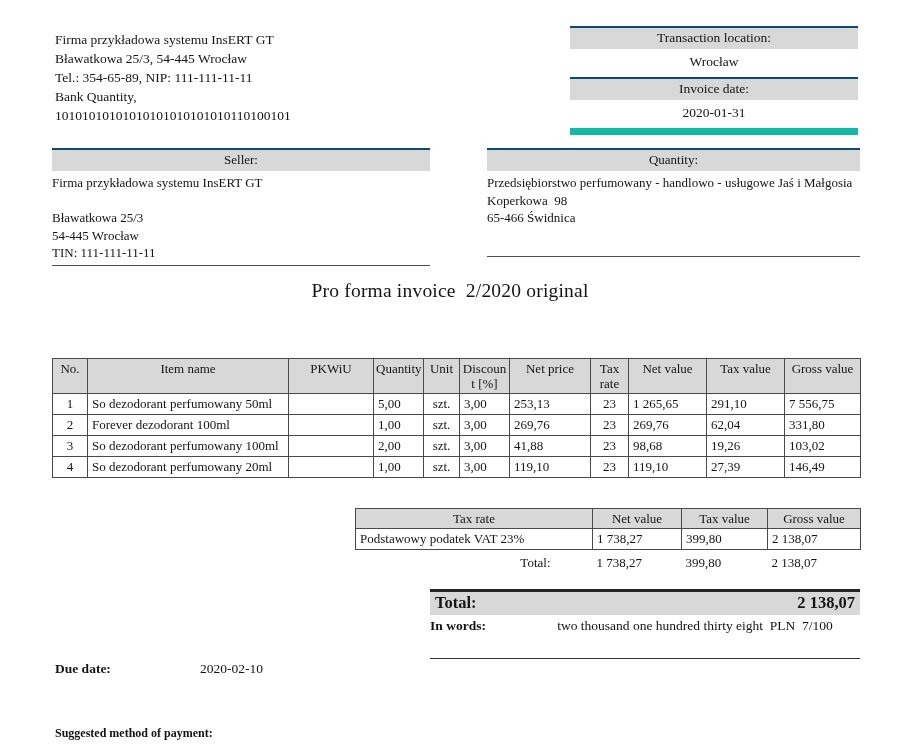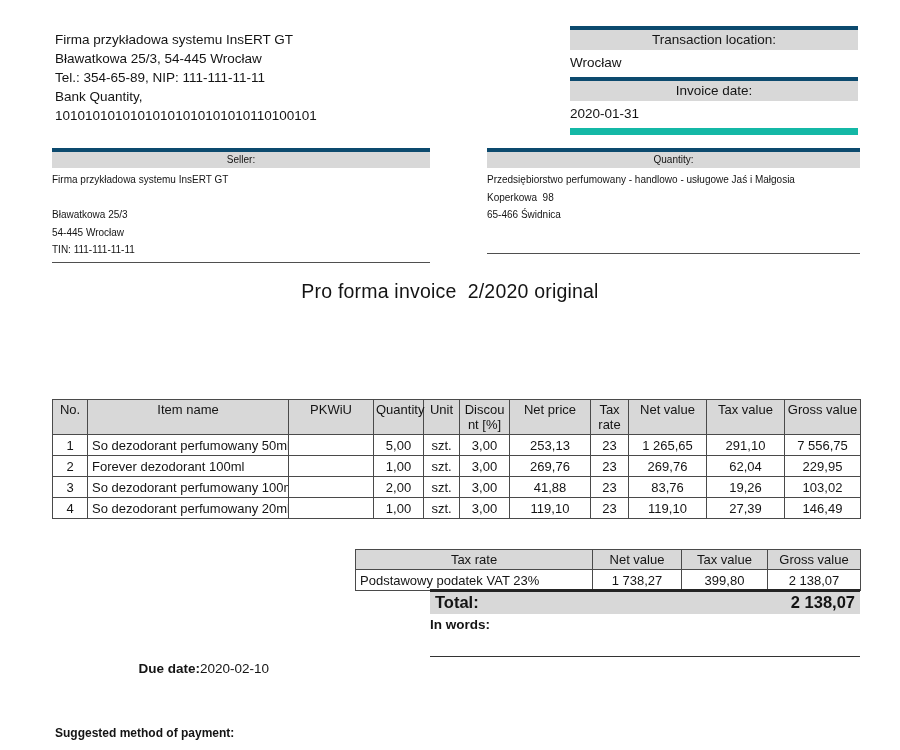--- a/index.html
+++ b/index.html
@@ -2,82 +2,82 @@
 <html><head>
 <meta charset="utf-8">
 <style>
   * { box-sizing: border-box; }
   html,body { margin:0; padding:0; }
   body {
     width:900px; height:750px; background:#ffffff;
     font-family:"Liberation Sans", sans-serif; color:#141414;
     -webkit-font-smoothing:antialiased;
   }
-  .page { position:relative; width:900px; height:750px; overflow:hidden; }
+  .page { position:relative; width:900px; height:750px; overflow:hidden;font-family:Liberation Serif, serif; }
 
   
   .company-block { position:absolute; left:55px; top:30px; font-size:13.5px; line-height:19px; }
   .company-line { white-space:pre-wrap; }
 
   
   .meta-block { position:absolute; left:570px; top:26px; width:288px; font-size:13.5px; }
   .gray-header {
-    border-top:4px solid #0c4a6e; background:#d8d8d8;
+    border-top:2px solid #0c4a6e; background:#d8d8d8;
     text-align:center; padding:2px 0 3px;
   }
-  .meta-value { text-align:left; padding:5px 0 7px; }
+  .meta-value { text-align:center; padding:5px 0 7px; }
   .meta-bottom { border-bottom:7px solid #14b8a6; }
 
   
-  .party { position:absolute; top:148px; font-size:10px; }
+  .party { position:absolute; top:148px; font-size:13px; }
   .party-seller { left:52px; width:378px; }
   .party-customer { left:487px; width:373px; }
   .party-lines { padding:3px 0 3px; border-bottom:1px solid #4f4f4f; min-height:86px; }
   .party-line { min-height:17.5px; line-height:17.5px; white-space:pre-wrap; }
 
   
   .doc-title {
     position:absolute; top:280px; left:0; width:900px;
     text-align:center; font-size:19.5px; white-space:pre; letter-spacing:0.2px;
   }
 
   
-  table { border-collapse:collapse; table-layout:fixed;margin-top:41px; }
+  table { border-collapse:collapse; table-layout:fixed; }
   .grid th {
     background:#d8d8d8; border:1px solid #4a4a4a; font-weight:normal;
     vertical-align:top; padding:2px 2px; text-align:center; font-size:13px; line-height:15px;
   }
   .grid td {
     border:1px solid #4a4a4a; padding:1px 4px; height:21px;
     white-space:nowrap; overflow:hidden; font-size:13px;
   }
   .items-table { position:absolute; left:52px; top:358px; width:808px; }
   .items-table th { height:33px; }
   .break { word-break:break-all; }
-  .al { text-align:left; } .ac { text-align:center; } .ar { text-align:center; }
+  .al { text-align:left; } .ac { text-align:center; } .ar { text-align:left; }
 
   .tax-table { position:absolute; left:355px; top:508px; width:505px; }
   .tax-table tfoot td { border:none; padding-top:5px; height:20px; }
   .tax-total-label { text-align:right; padding-right:42px !important; }
 
   
   .summary { position:absolute; left:430px; top:589px; width:430px; }
   .summary-total {
     border-top:3px solid #242424; background:#d8d8d8;
     display:flex; justify-content:space-between; align-items:center;
     font-weight:bold; font-size:16.5px; padding:1px 5px 2px;
   }
   .summary-words { display:flex; font-size:13.5px; padding:3px 0 0; }
   .summary-words-label { font-weight:bold; width:100px; }
   .summary-words-text { flex:1; text-align:center; white-space:pre; }
   .summary-line { margin-top:24px; border-top:1px solid #333333; width:100%; height:0; }
 
   
   .due-row { position:absolute; left:55px; top:661px; font-size:13.5px; display:flex; }
-  .due-label { font-weight:bold; width:145px;text-align:right; }
+  .due-label { font-weight:bold; width:145px; }
   .payment-label { position:absolute; left:55px; top:726px; font-weight:bold; font-size:12px; }
 </style>
 </head>
 <body>
 
 <div class="page">
 
   <div class="company-block">
     <div class="company-line">Firma przykładowa systemu InsERT GT</div>
     <div class="company-line">Bławatkowa 25/3, 54-445 Wrocław</div>
@@ -162,32 +162,32 @@
         <td class="ac">2</td>
         <td class="al">Forever dezodorant 100ml</td>
         <td class="ac"></td>
         <td class="ar">1,00</td>
         <td class="ac">szt.</td>
         <td class="ar">3,00</td>
         <td class="ar">269,76</td>
         <td class="ac">23</td>
         <td class="ar">269,76</td>
         <td class="ar">62,04</td>
-        <td class="ar">229,95</td>
+        <td class="ar">331,80</td>
       </tr>
       <tr>
         <td class="ac">3</td>
         <td class="al">So dezodorant perfumowany 100ml</td>
         <td class="ac"></td>
         <td class="ar">2,00</td>
         <td class="ac">szt.</td>
         <td class="ar">3,00</td>
         <td class="ar">41,88</td>
         <td class="ac">23</td>
-        <td class="ar">83,76</td>
+        <td class="ar">98,68</td>
         <td class="ar">19,26</td>
         <td class="ar">103,02</td>
       </tr>
       <tr>
         <td class="ac">4</td>
         <td class="al">So dezodorant perfumowany 20ml</td>
         <td class="ac"></td>
         <td class="ar">1,00</td>
         <td class="ac">szt.</td>
         <td class="ar">3,00</td>
@@ -233,20 +233,21 @@
     </tfoot>
   </table>
 
   <div class="summary">
     <div class="summary-total">
       <span>Total:</span>
       <span>2 138,07</span>
     </div>
     <div class="summary-words">
       <span class="summary-words-label">In words:</span>
+      <span class="summary-words-text">two thousand one hundred thirty eight  PLN  7/100</span>
     </div>
     <div class="summary-line"></div>
   </div>
 
   <div class="due-row">
     <span class="due-label">Due date:</span>
     <span>2020-02-10</span>
   </div>
   <div class="payment-label">Suggested method of payment:</div>
 

